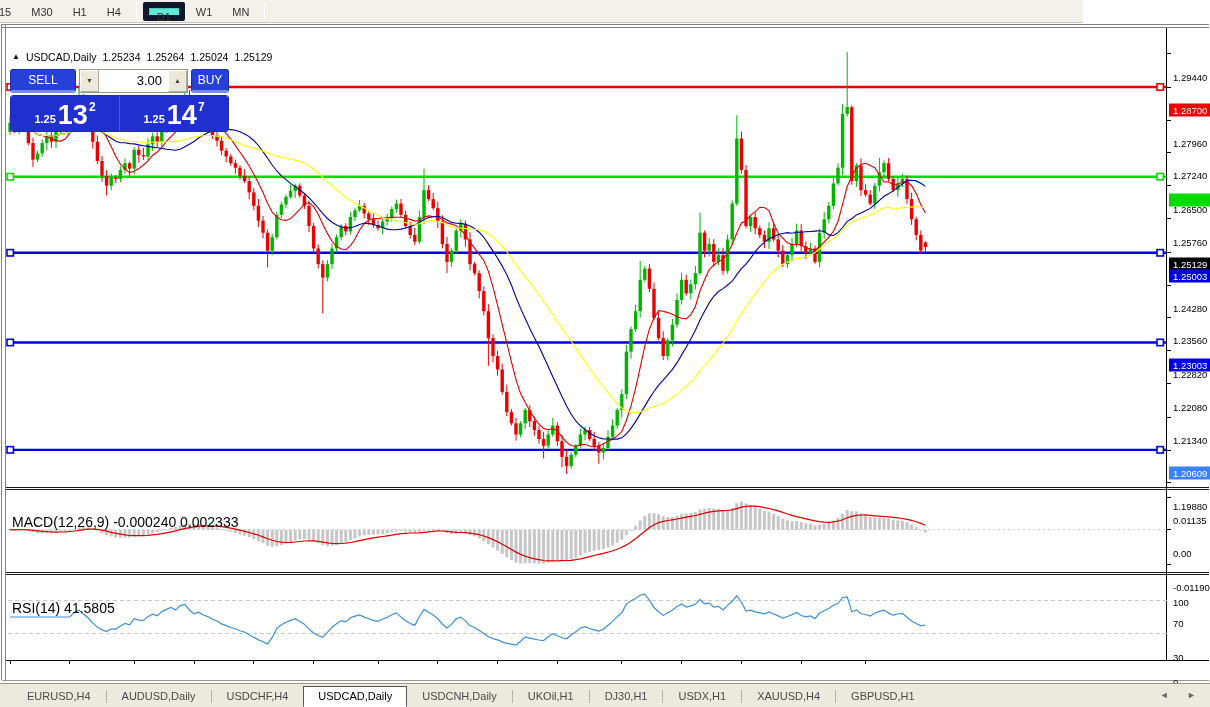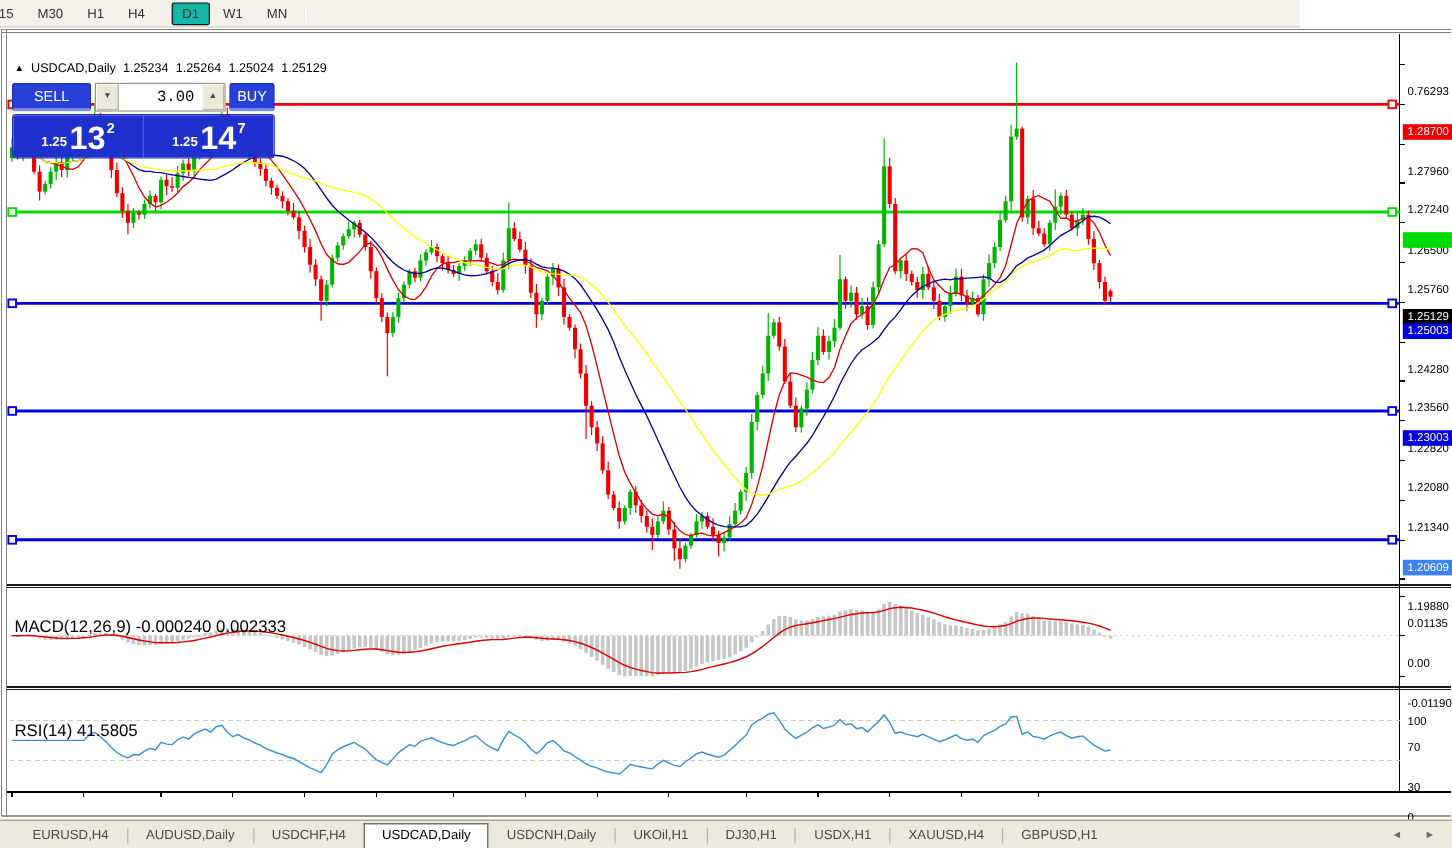--- a/index.html
+++ b/index.html
@@ -5,21 +5,21 @@
   html,body{margin:0;padding:0;background:#d4d0c8;}
   *{box-sizing:border-box;}
   .screen{position:relative;width:1210px;height:707px;background:#ffffff;
           font-family:"Liberation Sans","DejaVu Sans",sans-serif;overflow:hidden;}
   
   .toolbar{position:absolute;left:0;top:0;width:1083px;height:23px;background:#f3f1ea;
            border-bottom:1px solid #c9c6bb;display:flex;align-items:center;}
   .tf-btn{height:19px;margin:0 1px;padding:2px 8px;font-size:11px;color:#333;border:1px solid transparent;
           border-radius:2px;cursor:default;line-height:14px;}
   .tf-btn.first{margin-left:-10px;}
-  .tf-btn.active{background:#14b8a6;border:1px solid #0f172a;box-shadow:inset 1px 1px 1px rgba(0,0,0,.15);}
+  .tf-btn.active{background:#5eead4;border:6px solid #0f172a;box-shadow:inset 1px 1px 1px rgba(0,0,0,.15);}
   .tb-sep{width:1px;height:16px;background:#c2bfb2;border-right:1px solid #ffffff;margin:0 5px;}
   
   .chartwin{position:absolute;left:0;top:23px;width:1210px;height:660px;background:#fff;}
   svg{position:absolute;left:0;top:0;}
   
   .chart-title{position:absolute;left:12px;top:28px;font-size:10.5px;color:#000;display:flex;gap:6px;align-items:center;}
   .collapse{font-size:8px;line-height:8px;color:#000;}
   
   .lbl{position:absolute;font-size:9.5px;color:#000;white-space:nowrap;transform:translateY(-50%);}
   .pricebox{position:absolute;left:1169px;width:41px;height:13px;color:#fff;font-size:9.5px;
@@ -28,21 +28,21 @@
   .indlbl{position:absolute;font-size:14px;color:#000;white-space:nowrap;}
   
   .trade{position:absolute;left:10px;top:46px;width:219px;height:63px;}
   .trow1{display:flex;height:24px;justify-content:center;}
   .btn{background:#2741d8;color:#fff;font-size:12px;text-align:center;line-height:20px;
        border:1px solid #1b2fae;border-bottom:3px solid #7b8ae8;border-radius:3px;cursor:pointer;}
   .sell{width:66px;} .buy{width:38px;}
   .volwrap{display:flex;flex:1;margin:0 3px;border:1px solid #9a9789;background:#fff;}
   .spin{width:19px;background:#ece9d8;border:1px outset #fff;font-size:7px;color:#444;
         text-align:center;line-height:20px;cursor:pointer;}
-  .vol{flex:1;text-align:right;font-size:13px;padding:3px 6px 0 0;color:#000;font-family:Liberation Mono, monospace;}
+  .vol{flex:1;text-align:right;font-size:13px;padding:3px 6px 0 0;color:#000;}
   .quotes{display:flex;height:37px;margin-top:2px;border:1px solid #1b2fae;border-radius:3px;overflow:hidden;}
   .qbox{flex:1;background:#1f30cf;color:#fff;display:flex;align-items:flex-end;justify-content:center;
         padding-bottom:3px;}
   .qbox.left{border-right:1px solid #4b5ae0;}
   .qsmall{font-size:11px;font-weight:bold;margin:0 2px 3px 0;}
   .qbig{font-size:27px;font-weight:600;line-height:26px;}
   .qsup{font-size:12px;font-weight:bold;margin:0 0 14px 1px;}
   
   .tabs{position:absolute;left:0;top:683px;width:1210px;height:24px;background:#ece9dd;
         border-top:1px solid #9a9789;display:flex;align-items:flex-end;padding-left:12px;}
@@ -777,21 +777,21 @@
           <span class="qbig">14</span>
           <span class="qsup">7</span>
         </div>
       </div>
     </div>
 
     <div class="indlbl" style="left:12px;top:491px;">MACD(12,26,9) -0.000240 0.002333</div>
     <div class="indlbl" style="left:12px;top:577px;">RSI(14) 41.5805</div>
 
     <div id="overlays">
-        <div class="lbl" style="left:1173px;top:54px;">0.76293</div>
+        <div class="lbl" style="left:1173px;top:54px;">1.29440</div>
         <div class="lbl" style="left:1173px;top:87px;">1.28700</div>
         <div class="lbl" style="left:1173px;top:120px;">1.27960</div>
         <div class="lbl" style="left:1173px;top:152px;">1.27240</div>
         <div class="lbl" style="left:1173px;top:186px;">1.26500</div>
         <div class="lbl" style="left:1173px;top:219px;">1.25760</div>
         <div class="lbl" style="left:1173px;top:252px;">1.25020</div>
         <div class="lbl" style="left:1173px;top:285px;">1.24280</div>
         <div class="lbl" style="left:1173px;top:317px;">1.23560</div>
         <div class="lbl" style="left:1173px;top:351px;">1.22820</div>
         <div class="lbl" style="left:1173px;top:384px;">1.22080</div>

